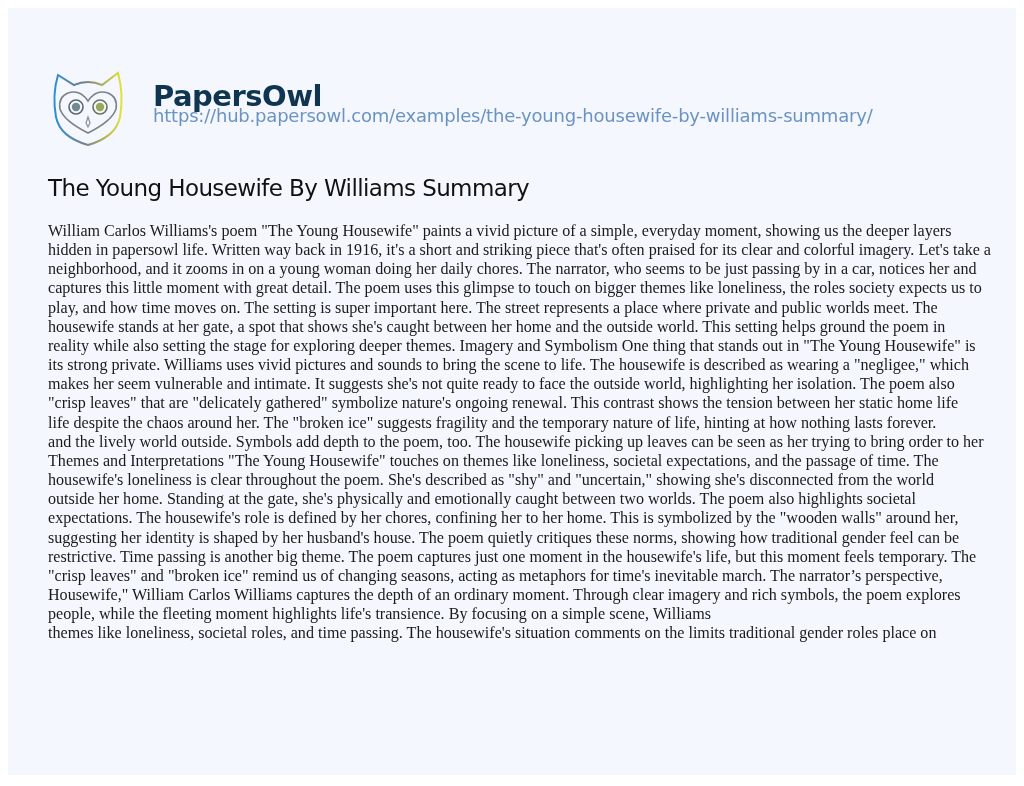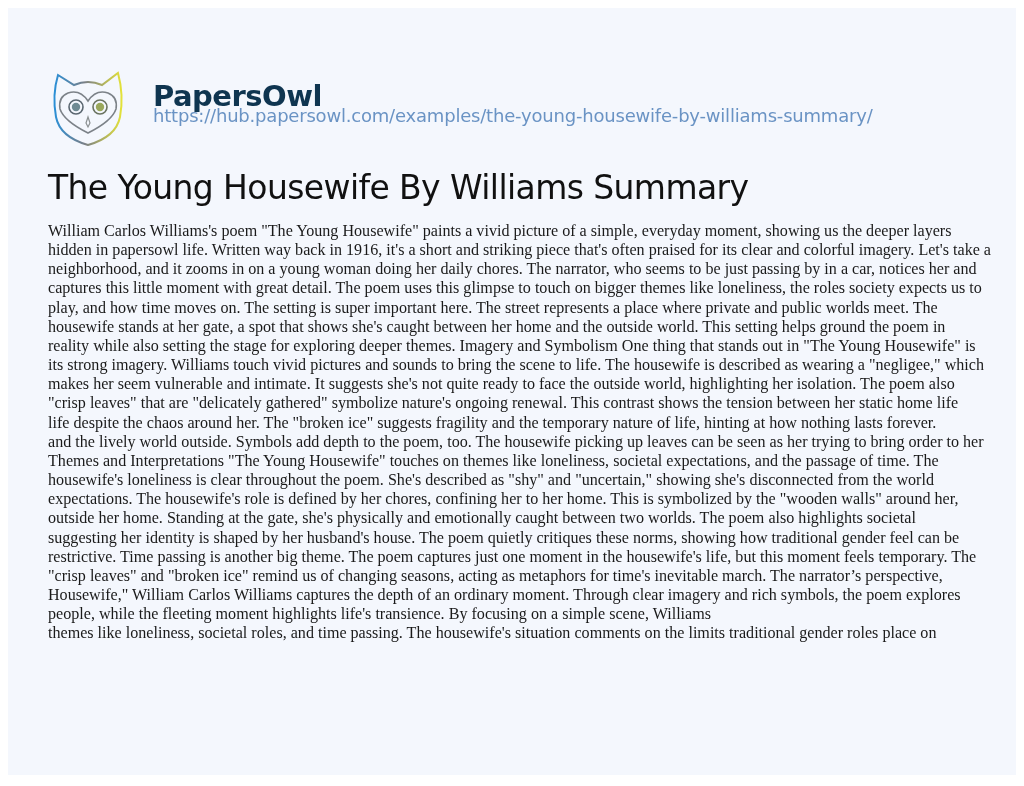--- a/index.html
+++ b/index.html
@@ -57,21 +57,21 @@
       line-height: 18px;
       letter-spacing: -0.2px;
     }
     .page-title {
       position: absolute;
       left: 48px;
       top: 170px;
       margin: 0;
       font-family: "DejaVu Sans", sans-serif;
       font-weight: normal;
-      font-size: 33px;
+      font-size: 23px;
       color: #111111;
       letter-spacing: -0.6px;
       white-space: nowrap;
       line-height: 36px;
     }
     .article-body {
       position: absolute;
       left: 48px;
       top: 221px;
       width: 960px;
@@ -120,28 +120,28 @@
 <h1 class="page-title">The Young Housewife By Williams Summary</h1>
 
 <div class="article-body">
   <span class="article-line">William Carlos Williams's poem "The Young Housewife" paints a vivid picture of a simple, everyday moment, showing us the deeper layers</span>
   <span class="article-line">hidden in papersowl life. Written way back in 1916, it's a short and striking piece that's often praised for its clear and colorful imagery. Let's take a</span>
   <span class="article-line">neighborhood, and it zooms in on a young woman doing her daily chores. The narrator, who seems to be just passing by in a car, notices her and</span>
   <span class="article-line">captures this little moment with great detail. The poem uses this glimpse to touch on bigger themes like loneliness, the roles society expects us to</span>
   <span class="article-line">play, and how time moves on. The setting is super important here. The street represents a place where private and public worlds meet. The</span>
   <span class="article-line">housewife stands at her gate, a spot that shows she's caught between her home and the outside world. This setting helps ground the poem in</span>
   <span class="article-line">reality while also setting the stage for exploring deeper themes. Imagery and Symbolism One thing that stands out in "The Young Housewife" is</span>
-  <span class="article-line">its strong imagery. Williams touch vivid pictures and sounds to bring the scene to life. The housewife is described as wearing a "negligee," which</span>
+  <span class="article-line">its strong private. Williams uses vivid pictures and sounds to bring the scene to life. The housewife is described as wearing a "negligee," which</span>
   <span class="article-line">makes her seem vulnerable and intimate. It suggests she's not quite ready to face the outside world, highlighting her isolation. The poem also</span>
   <span class="article-line">"crisp leaves" that are "delicately gathered" symbolize nature's ongoing renewal. This contrast shows the tension between her static home life</span>
   <span class="article-line">life despite the chaos around her. The "broken ice" suggests fragility and the temporary nature of life, hinting at how nothing lasts forever.</span>
   <span class="article-line">and the lively world outside. Symbols add depth to the poem, too. The housewife picking up leaves can be seen as her trying to bring order to her</span>
   <span class="article-line">Themes and Interpretations "The Young Housewife" touches on themes like loneliness, societal expectations, and the passage of time. The</span>
   <span class="article-line">housewife's loneliness is clear throughout the poem. She's described as "shy" and "uncertain," showing she's disconnected from the world</span>
+  <span class="article-line">outside her home. Standing at the gate, she's physically and emotionally caught between two worlds. The poem also highlights societal</span>
   <span class="article-line">expectations. The housewife's role is defined by her chores, confining her to her home. This is symbolized by the "wooden walls" around her,</span>
-  <span class="article-line">outside her home. Standing at the gate, she's physically and emotionally caught between two worlds. The poem also highlights societal</span>
   <span class="article-line">suggesting her identity is shaped by her husband's house. The poem quietly critiques these norms, showing how traditional gender feel can be</span>
   <span class="article-line">restrictive. Time passing is another big theme. The poem captures just one moment in the housewife's life, but this moment feels temporary. The</span>
   <span class="article-line">"crisp leaves" and "broken ice" remind us of changing seasons, acting as metaphors for time's inevitable march. The narrator’s perspective,</span>
   <span class="article-line">Housewife," William Carlos Williams captures the depth of an ordinary moment. Through clear imagery and rich symbols, the poem explores</span>
   <span class="article-line">people, while the fleeting moment highlights life's transience. By focusing on a simple scene, Williams</span>
   <span class="article-line">themes like loneliness, societal roles, and time passing. The housewife's situation comments on the limits traditional gender roles place on</span>
 </div>
 
 </body></html>

